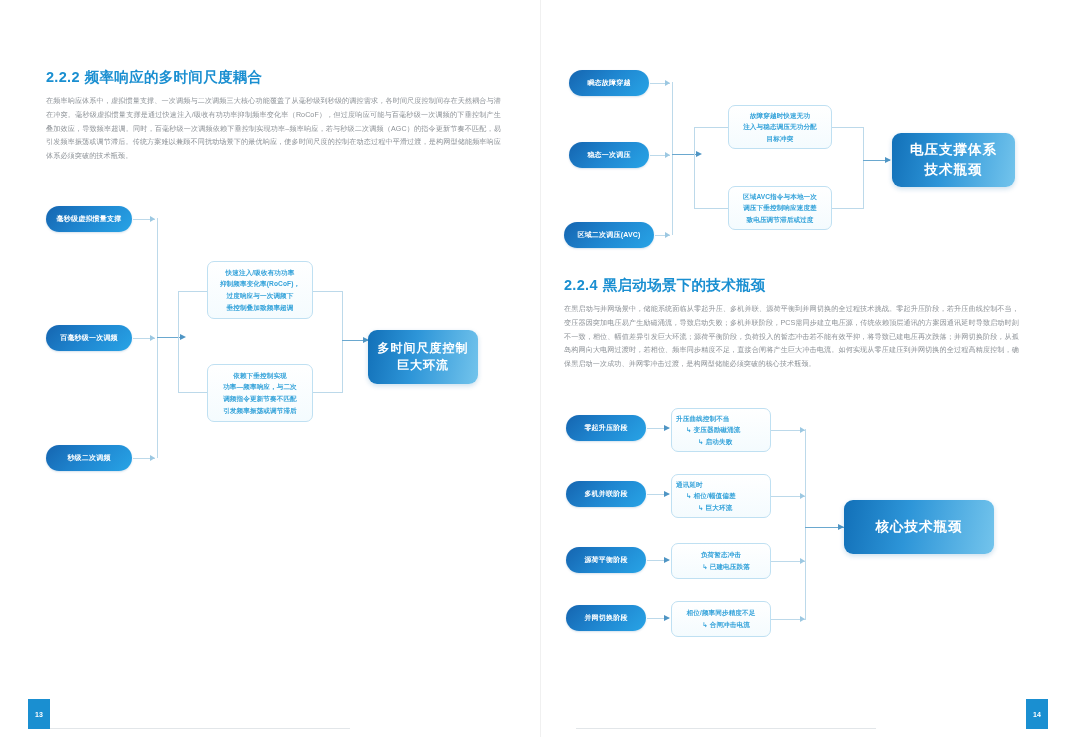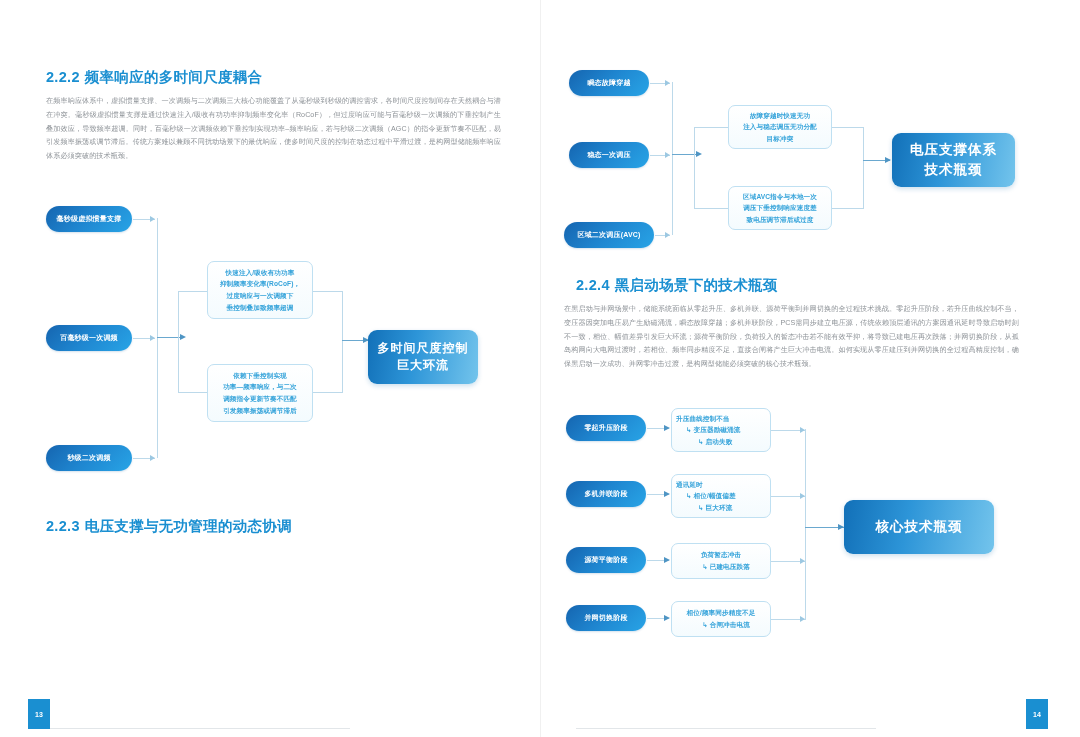--- a/index.html
+++ b/index.html
@@ -174,23 +174,20 @@
       <div class="hline" style="left:313px; top:392px; width:30px;"></div>
       <div class="vline" style="left:342px; top:291px; height:101px;"></div>
       <div class="hline dark" style="left:342px; top:340px; width:26px;"></div>
       <div class="arrow dark" style="left:363px; top:337px;"></div>
 
       <div class="result med" style="left:368px; top:313px; width:110px; height:54px;margin-top:17px;">
         <span><span>多时间尺度控制</span><br><span>巨大环流</span></span>
       </div>
     </div>
 
-    <div class="h3" style="left:46px; top:517px;">
-      <span class="num">2.2.3</span><span>电压支撑与无功管理的动态协调</span>
-    </div>
 
 
     <div class="footrule l"></div>
     <div class="pagenum left">13</div>
   </div>
 
   <div class="col col-right">
 
     <div class="flow" style="left:0; top:0;">
 
@@ -228,25 +225,25 @@
       <div class="hline" style="left:308px; top:208px; width:32px;"></div>
       <div class="vline" style="left:339px; top:127px; height:81px;"></div>
       <div class="hline dark" style="left:339px; top:160px; width:27px;"></div>
       <div class="arrow dark" style="left:361px; top:157px;"></div>
 
       <div class="result big" style="left:368px; top:133px; width:123px; height:54px;">
         <span><span>电压支撑体系</span><br><span>技术瓶颈</span></span>
       </div>
     </div>
 
-    <div class="h3" style="left:40px; top:276px;margin-left:12px;">
+    <div class="h3" style="left:40px; top:276px;">
       <span class="num">2.2.4</span><span>黑启动场景下的技术瓶颈</span>
     </div>
 
-    <div class="para" style="left:40px; top:303px; width:455px;">在黑启动与并网场景中，储能系统面临从零起升压、多机并联、源荷平衡到并网切换的全过程技术挑战。零起升压阶段，若升压曲线控制不当，变压器因突加电压易产生励磁涌流，瞬态故障穿越；多机并联阶段，PCS需同步建立电压源，传统依赖顶层通讯的方案因通讯延时导致启动时刻不一致，相位、幅值差异引发巨大环流；源荷平衡阶段，负荷投入的暂态冲击若不能有效平抑，将导致已建电压再次跌落；并网切换阶段，从孤岛构网向大电网过渡时，若相位、频率同步精度不足，直接合闸将产生巨大冲击电流。如何实现从零压建压到并网切换的全过程高精度控制，确保黑启动一次成功、并网零冲击过渡，是构网型储能必须突破的核心技术瓶颈。</div>
+    <div class="para" style="left:40px; top:303px; width:455px;">在黑启动与并网场景中，储能系统面临从零起升压、多机并联、源荷平衡到并网切换的全过程技术挑战。零起升压阶段，若升压曲线控制不当，变压器因突加电压易产生励磁涌流，导致启动失败；多机并联阶段，PCS需同步建立电压源，传统依赖顶层通讯的方案因通讯延时导致启动时刻不一致，相位、幅值差异引发巨大环流；源荷平衡阶段，负荷投入的暂态冲击若不能有效平抑，将导致已建电压再次跌落；并网切换阶段，从孤岛构网向大电网过渡时，若相位、频率同步精度不足，直接合闸将产生巨大冲击电流。如何实现从零压建压到并网切换的全过程高精度控制，确保黑启动一次成功、并网零冲击过渡，是构网型储能必须突破的核心技术瓶颈。</div>
 
     <div class="flow" style="left:0; top:0;">
 
       <div class="pill" style="left:42px; top:415px; width:80px; height:26px;">零起升压阶段</div>
       <div class="hline" style="left:123px; top:427.5px; width:22px;"></div>
       <div class="arrow dark" style="left:140px; top:424.5px;"></div>
       <div class="detail" style="left:147px; top:408px; width:100px; height:44px; align-items:flex-start;">
         <span class="ln">升压曲线控制不当</span>
         <span class="ln ind1">↳ 变压器励磁涌流</span>
         <span class="ln ind2">↳ 启动失败</span>

